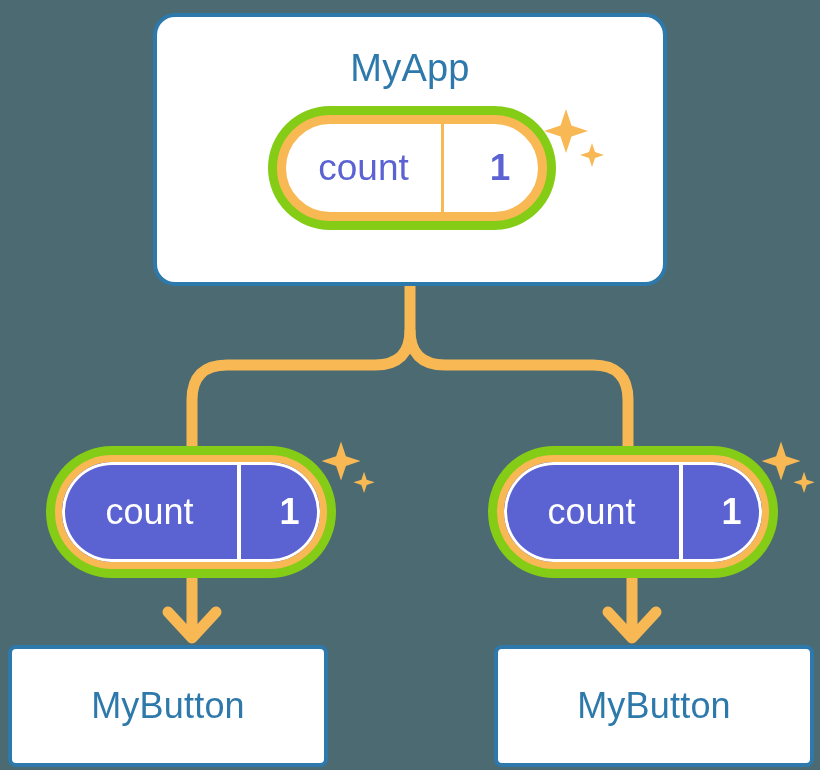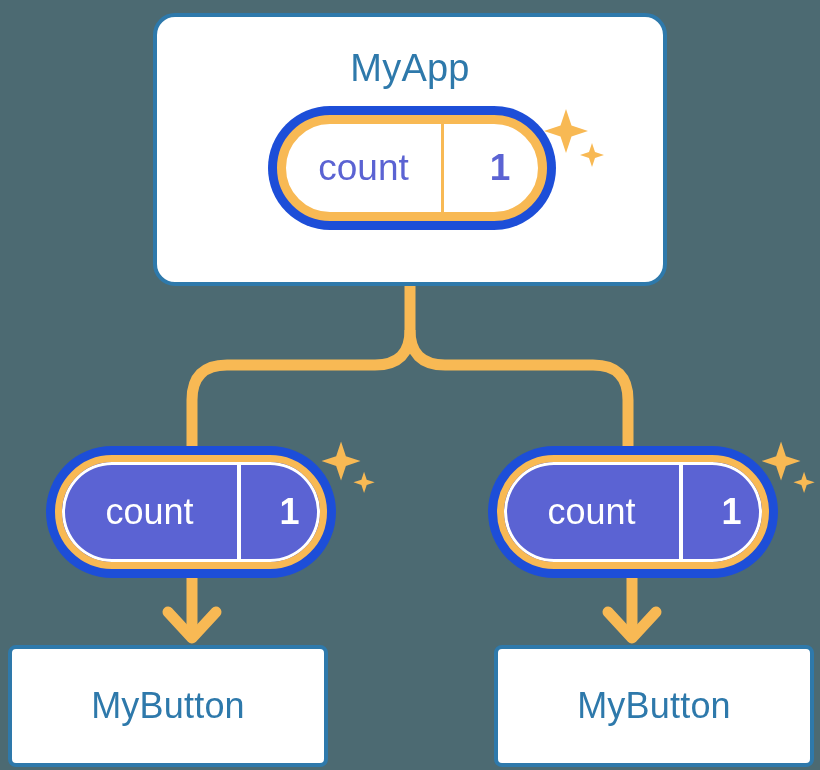--- a/index.html
+++ b/index.html
@@ -73,21 +73,21 @@
     position: absolute;
     z-index: 4;
   }
   
   .pill {
     position: relative;
     display: flex;
     align-items: center;
     box-sizing: border-box;
     border-radius: 999px;
-    background: #1d4ed8;          
+    background: #84cc16;          
     padding: 9px;
   }
   .pill-inner {
     display: flex;
     align-items: stretch;
     box-sizing: border-box;
     border-radius: 999px;
     border: 9px solid #f8b954;    
     overflow: hidden;
     width: 100%;

